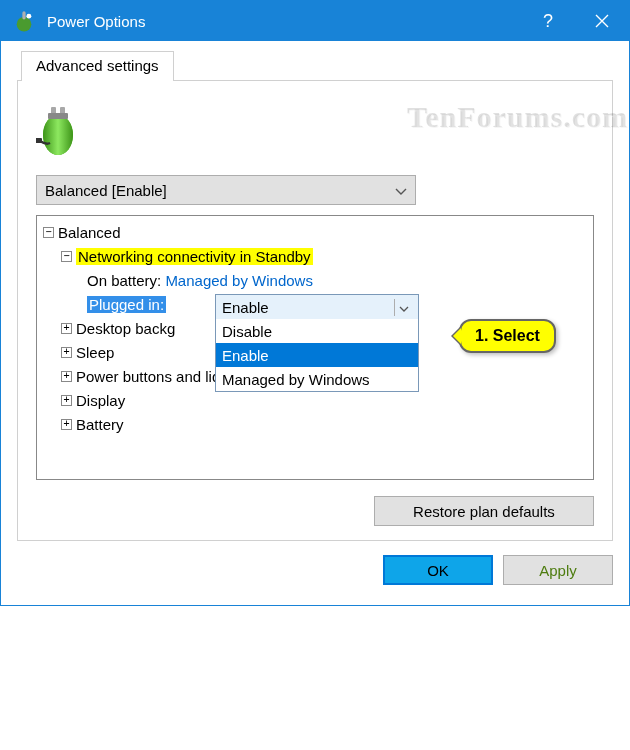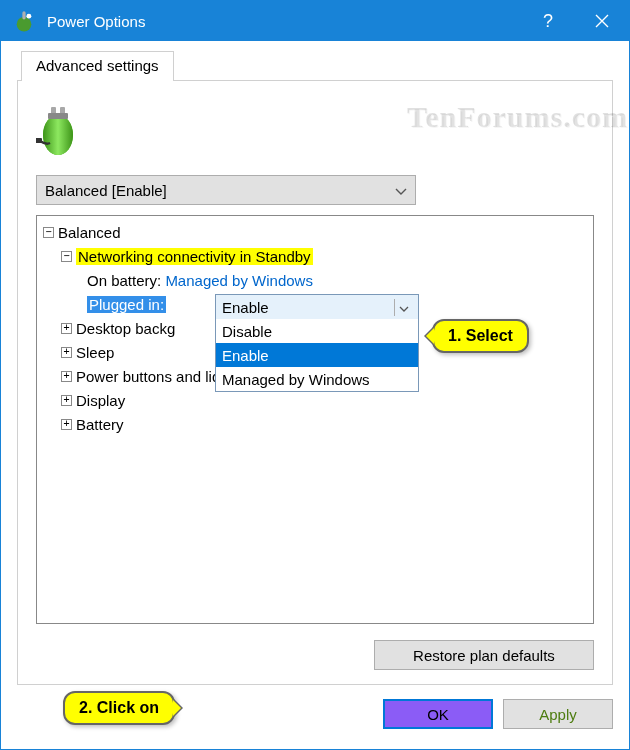--- a/index.html
+++ b/index.html
@@ -1,18 +1,18 @@
 <!DOCTYPE html>
 <html><head>
 <meta charset="utf-8">
 <style>
   * { box-sizing: border-box; font-family: "Segoe UI", Tahoma, sans-serif; }
   body { margin: 0; width: 630px; height: 750px; background: #fff; overflow: hidden; }
 
-  .window { width: 630px; height: 750px; border: 1px solid #1883d7; display: flex; flex-direction: column; background: #fff; }
+  .window { width: 630px; height: 606px; border: 1px solid #1883d7; display: flex; flex-direction: column; background: #fff; }
 
   .titlebar { height: 40px; background: #1883d7; color: #fff; display: flex; align-items: center; font-size: 15px; }
   .titlebar .ico { width: 26px; height: 26px; margin: 0 10px; }
   .titlebar .title { flex: 1; }
   .titlebar .ctl { width: 54px; height: 40px; display: flex; align-items: center; justify-content: center; font-size: 18px; }
   .titlebar .close { font-size: 18px; }
 
   .client { flex: 1; padding: 10px 16px 0 16px; background: #fff; display: flex; flex-direction: column; position: relative; }
 
   .tabbar { display: flex; padding-left: 4px; text-align: right; }
@@ -39,21 +39,21 @@
   .combo { position: absolute; left: 178px; top: 78px; width: 204px; border: 1px solid #7a98b8; background: #0f172a; }
   .combo-head { height: 24px; background: #e5f1fb; display: flex; align-items: center; padding: 0 6px; font-size: 15px; }
   .combo-head .dd { margin-left: auto; width: 18px; text-align: center; border-left: 1px solid #adadad; }
   .combo-list { background:#fff; }
   .combo-opt { height: 24px; padding: 0 6px; display: flex; align-items: center; font-size: 15px; }
   .combo-opt.sel { background: #0078d7; color: #fff; }
 
   .restore-row { display: flex; justify-content: flex-end; margin-top: 16px; }
   .btn { height: 30px; border: 1px solid #adadad; background: #e1e1e1; font-size: 15px; display: inline-flex; align-items: center; justify-content: center; padding: 4px 18px; }
   .btn.disabled { color: #4d7c0f; }
-  .btn.default { border: 2px solid #0078d7; background: #8b5cf6; }
+  .btn.default { border: 2px solid #0078d7; background: #0ea5e9; }
 
   .dlg-buttons { display: flex; gap: 10px; justify-content: flex-end; padding: 14px 16px 20px; position: relative; }
   .dlg-buttons .btn { width: 110px; padding: 0; }
 
   .callout { position: absolute; background: #ffff00; border: 2px solid #666; border-radius: 12px; padding: 6px 14px; font-size: 16px; font-weight: 600; box-shadow: 2px 2px 4px rgba(0,0,0,.25); }
   .callout::before { content: ""; position: absolute; width: 0; height: 0; }
   .callout.left::before { right: 100%; top: 50%; margin-top: -10px; border: 10px solid transparent; border-right-color: #666; }
   .callout.left::after { content:""; position:absolute; right:100%; top:50%; margin-top:-8px; border:8px solid transparent; border-right-color:#ffff00; }
   .callout.right::before { left: 100%; top: 50%; margin-top: -10px; border: 10px solid transparent; border-left-color: #666; }
   .callout.right::after { content:""; position:absolute; left:100%; top:50%; margin-top:-8px; border:8px solid transparent; border-left-color:#ffff00; }
@@ -171,21 +171,20 @@
             <div class="combo-opt">Managed by Windows</div>
           </div>
         </div>
       </div>
 
       <div class="restore-row">
         <div class="btn" style="width:220px">Restore plan defaults</div>
       </div>
     </div>
 
-    <div class="callout left" style="top:278px; left:431px;">1. Select</div>
+    <div class="callout left" style="top:278px; left:458px;">1. Select</div>
   </div>
 
   <div class="dlg-buttons">
     <div class="btn default">OK</div>
     <div class="btn disabled">Apply</div>
-    <div class="callout right" style="left:62px; top:6px;">2. Click on</div>
   </div>
 </div>
 
 </body></html>

